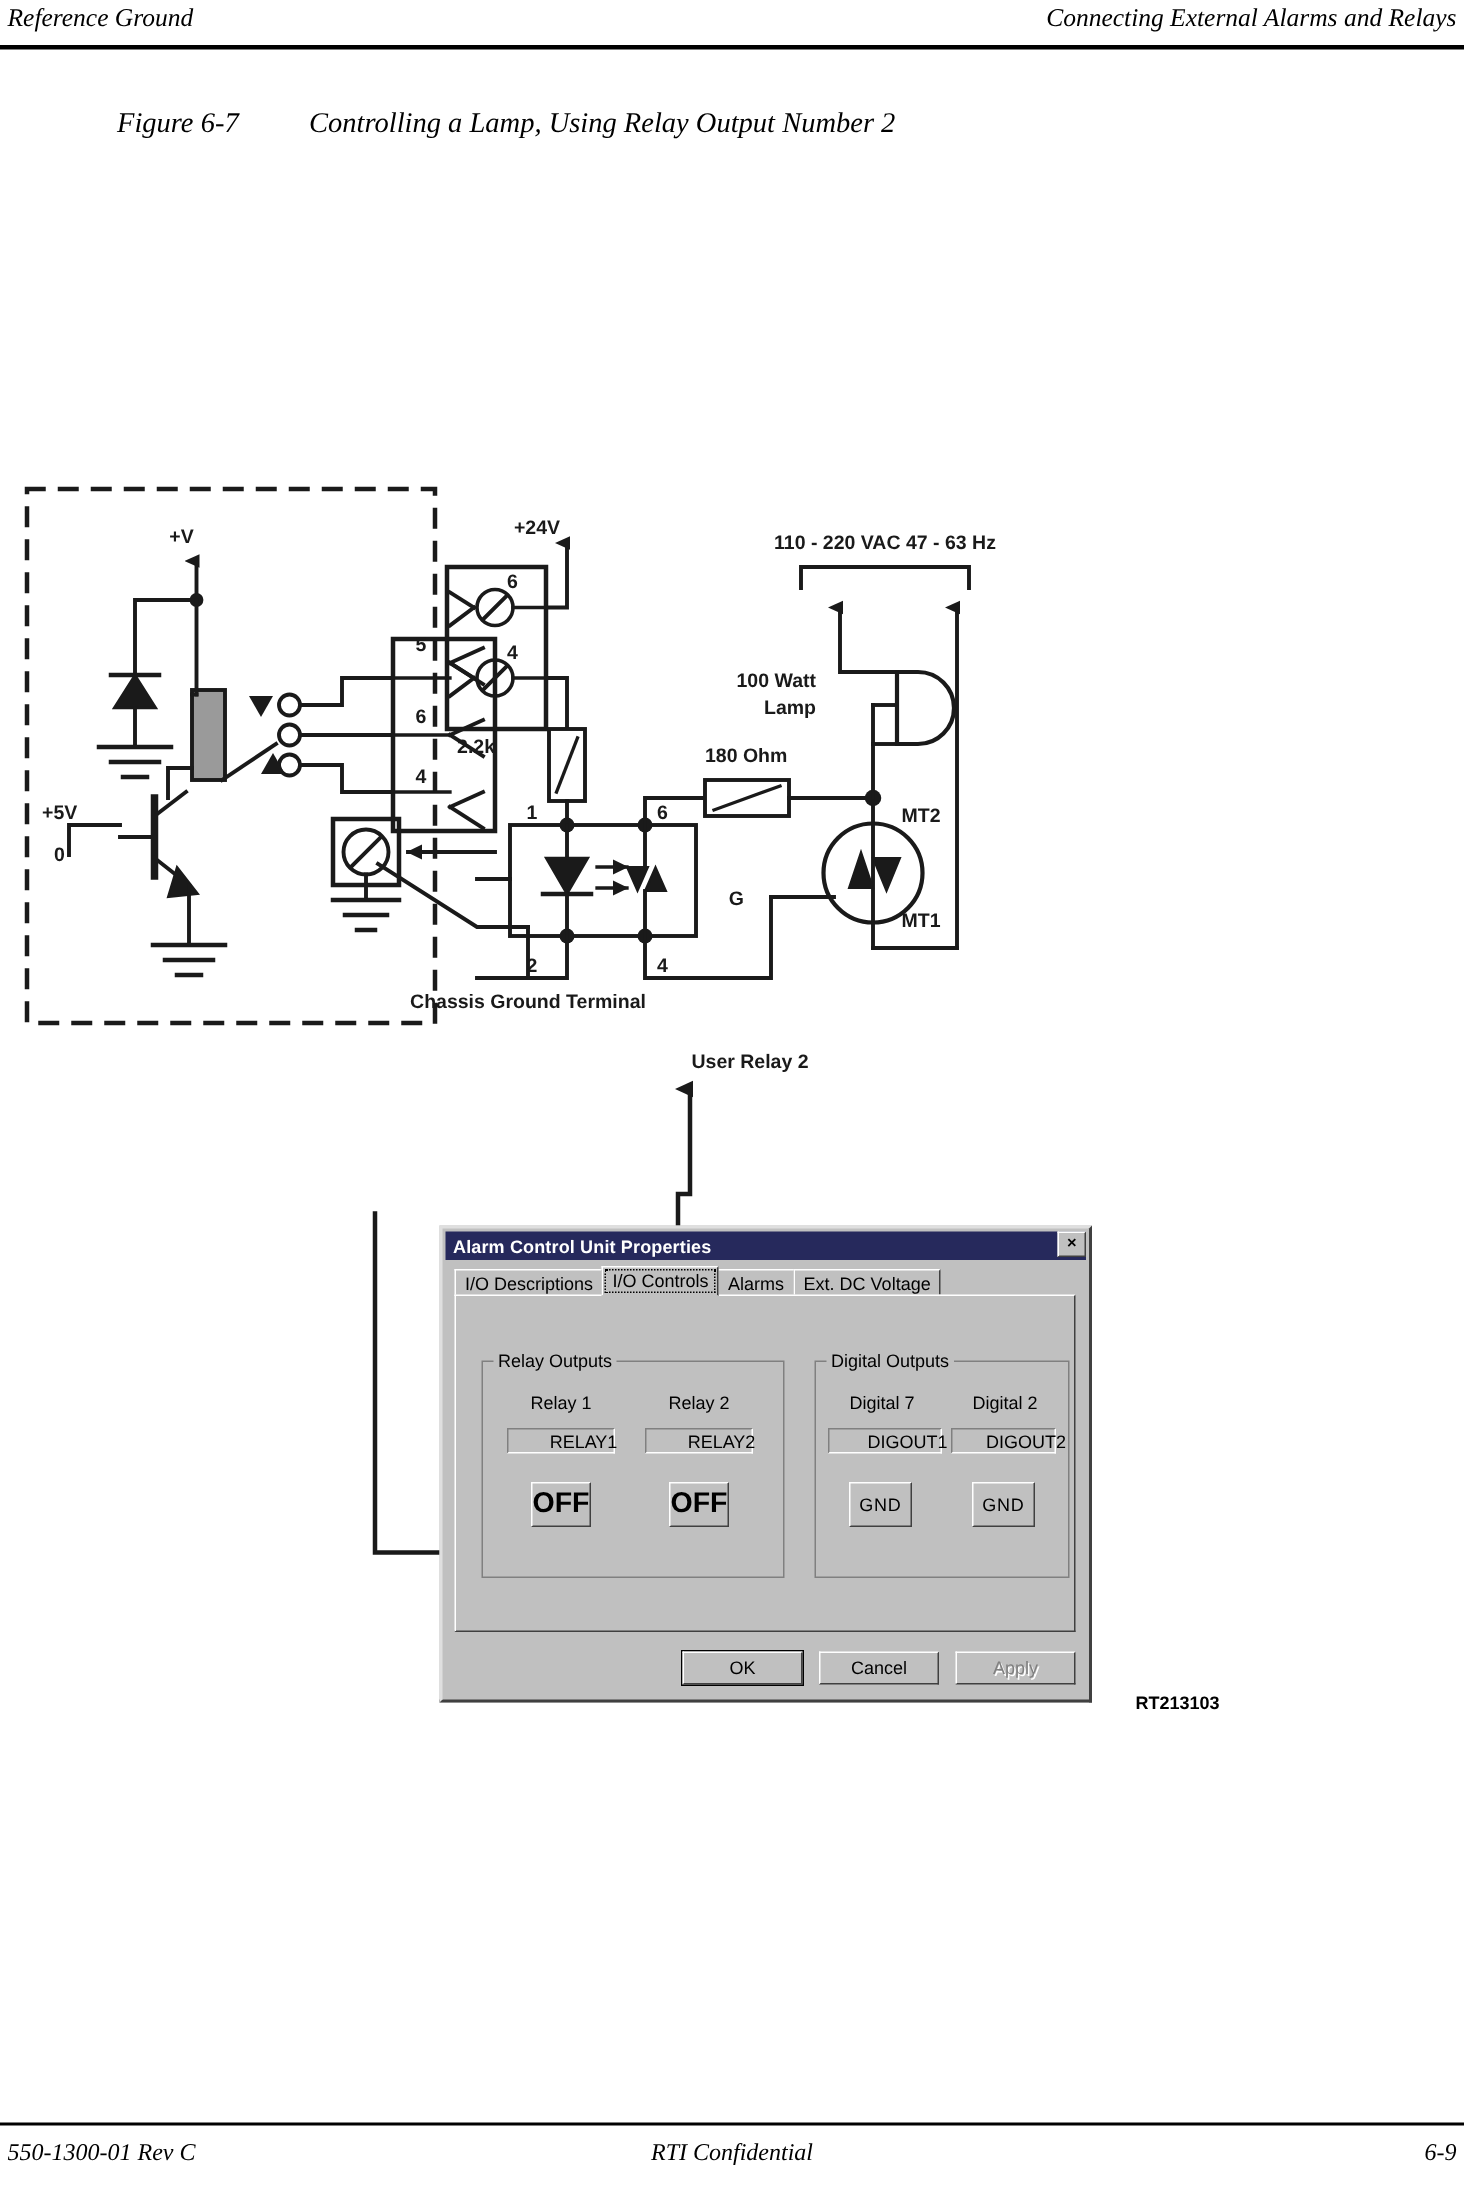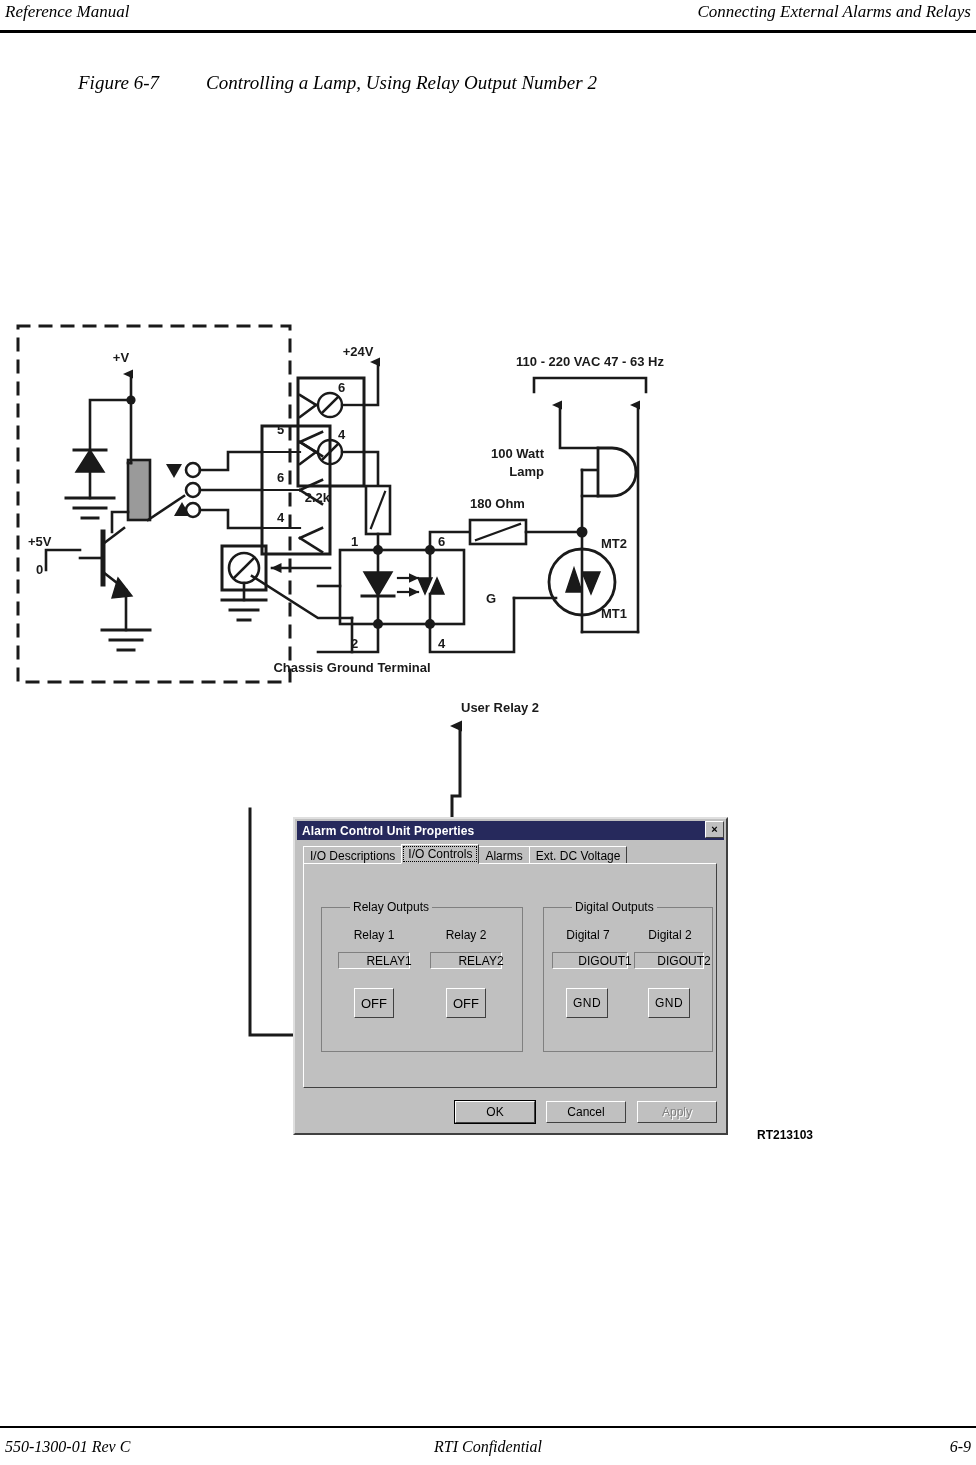--- a/index.html
+++ b/index.html
@@ -14,21 +14,21 @@
   .runhead{position:absolute;left:0;right:0;top:0;height:40px;}
   .runhead .txt{
     position:absolute;top:2px;
     font-family:"Liberation Serif", serif;
     font-style:italic;font-size:17px;color:#000;white-space:nowrap;
   }
   .runhead .left{left:5px;}
   .runhead .right{right:5px;}
   .rule-top{position:absolute;left:0;right:0;top:30px;height:3px;background:#000;}
 
-  .runfoot{position:absolute;left:0;right:0;bottom:1px;height:52px;text-align:center;}
+  .runfoot{position:absolute;left:0;right:0;bottom:12px;height:52px;text-align:center;}
   .rule-bot{position:absolute;left:0;right:0;top:14px;height:2px;background:#000;}
   .runfoot .txt{
     position:absolute;top:26px;
     font-family:"Liberation Serif", serif;
     font-style:italic;font-size:16px;color:#000;white-space:nowrap;
   }
   .runfoot .left{left:5px;}
   .runfoot .center{left:50%;transform:translateX(-50%);}
   .runfoot .right{right:5px;}
 
@@ -84,36 +84,36 @@
     background:#c0c0c0;
     border-top:1px solid #fff;border-left:1px solid #fff;
     border-right:1px solid #404040;border-bottom:1px solid #404040;
     box-sizing:border-box;
   }
 
   
   .groupbox{position:absolute;border:1px solid #808080;border-top-color:#808080;}
   .groupbox .legend{
     position:absolute;top:-8px;left:7px;background:#c0c0c0;padding:0 3px;
-    font-size:12px;color:#000;white-space:nowrap;margin-left:21px;
+    font-size:12px;color:#000;white-space:nowrap;
   }
   .colhdr{position:absolute;font-size:12px;color:#000;text-align:center;white-space:nowrap;}
   .namefield{
     position:absolute;height:17px;background:#c0c0c0;
     border-top:1px solid #808080;border-left:1px solid #808080;
     border-right:1px solid #fff;border-bottom:1px solid #fff;
     display:flex;align-items:center;justify-content:center;
     font-size:12px;color:#000;box-sizing:border-box;padding-left:30px;
   }
   .statebtn{
     position:absolute;background:#c0c0c0;
     border-top:1px solid #fff;border-left:1px solid #fff;
     border-right:1px solid #404040;border-bottom:1px solid #404040;
     display:flex;align-items:center;justify-content:center;
-    font-size:13px;font-weight:normal;color:#000;box-sizing:border-box;cursor:default;
+    font-size:19px;font-weight:bold;color:#000;box-sizing:border-box;cursor:default;
   }
   .statebtn.small{font-size:12px;font-weight:normal;letter-spacing:.5px;}
 
   
   .btnrow{position:absolute;right:9px;bottom:10px;display:flex;gap:11px;}
   .btn{
     width:80px;height:22px;background:#c0c0c0;
     border-top:1px solid #fff;border-left:1px solid #fff;
     border-right:1px solid #404040;border-bottom:1px solid #404040;
     display:flex;align-items:center;justify-content:center;
@@ -129,21 +129,21 @@
 
   
   .callout{position:absolute;left:0;top:690px;width:976px;height:380px;pointer-events:none;}
 </style>
 </head>
 <body>
 
 <div class="page">
 
   <div class="runhead">
-    <div class="txt left">Reference Manual</div>
+    <div class="txt left">Reference Ground</div>
     <div class="txt right">Connecting External Alarms and Relays</div>
     <div class="rule-top"></div>
   </div>
 
   <div class="figcap">
     <span class="num">Figure 6-7</span><span>Controlling a Lamp, Using Relay Output Number 2</span>
   </div>
 
   <div class="schematic">
     <svg width="976" height="420" viewBox="0 0 976 420" xmlns="http://www.w3.org/2000/svg">

